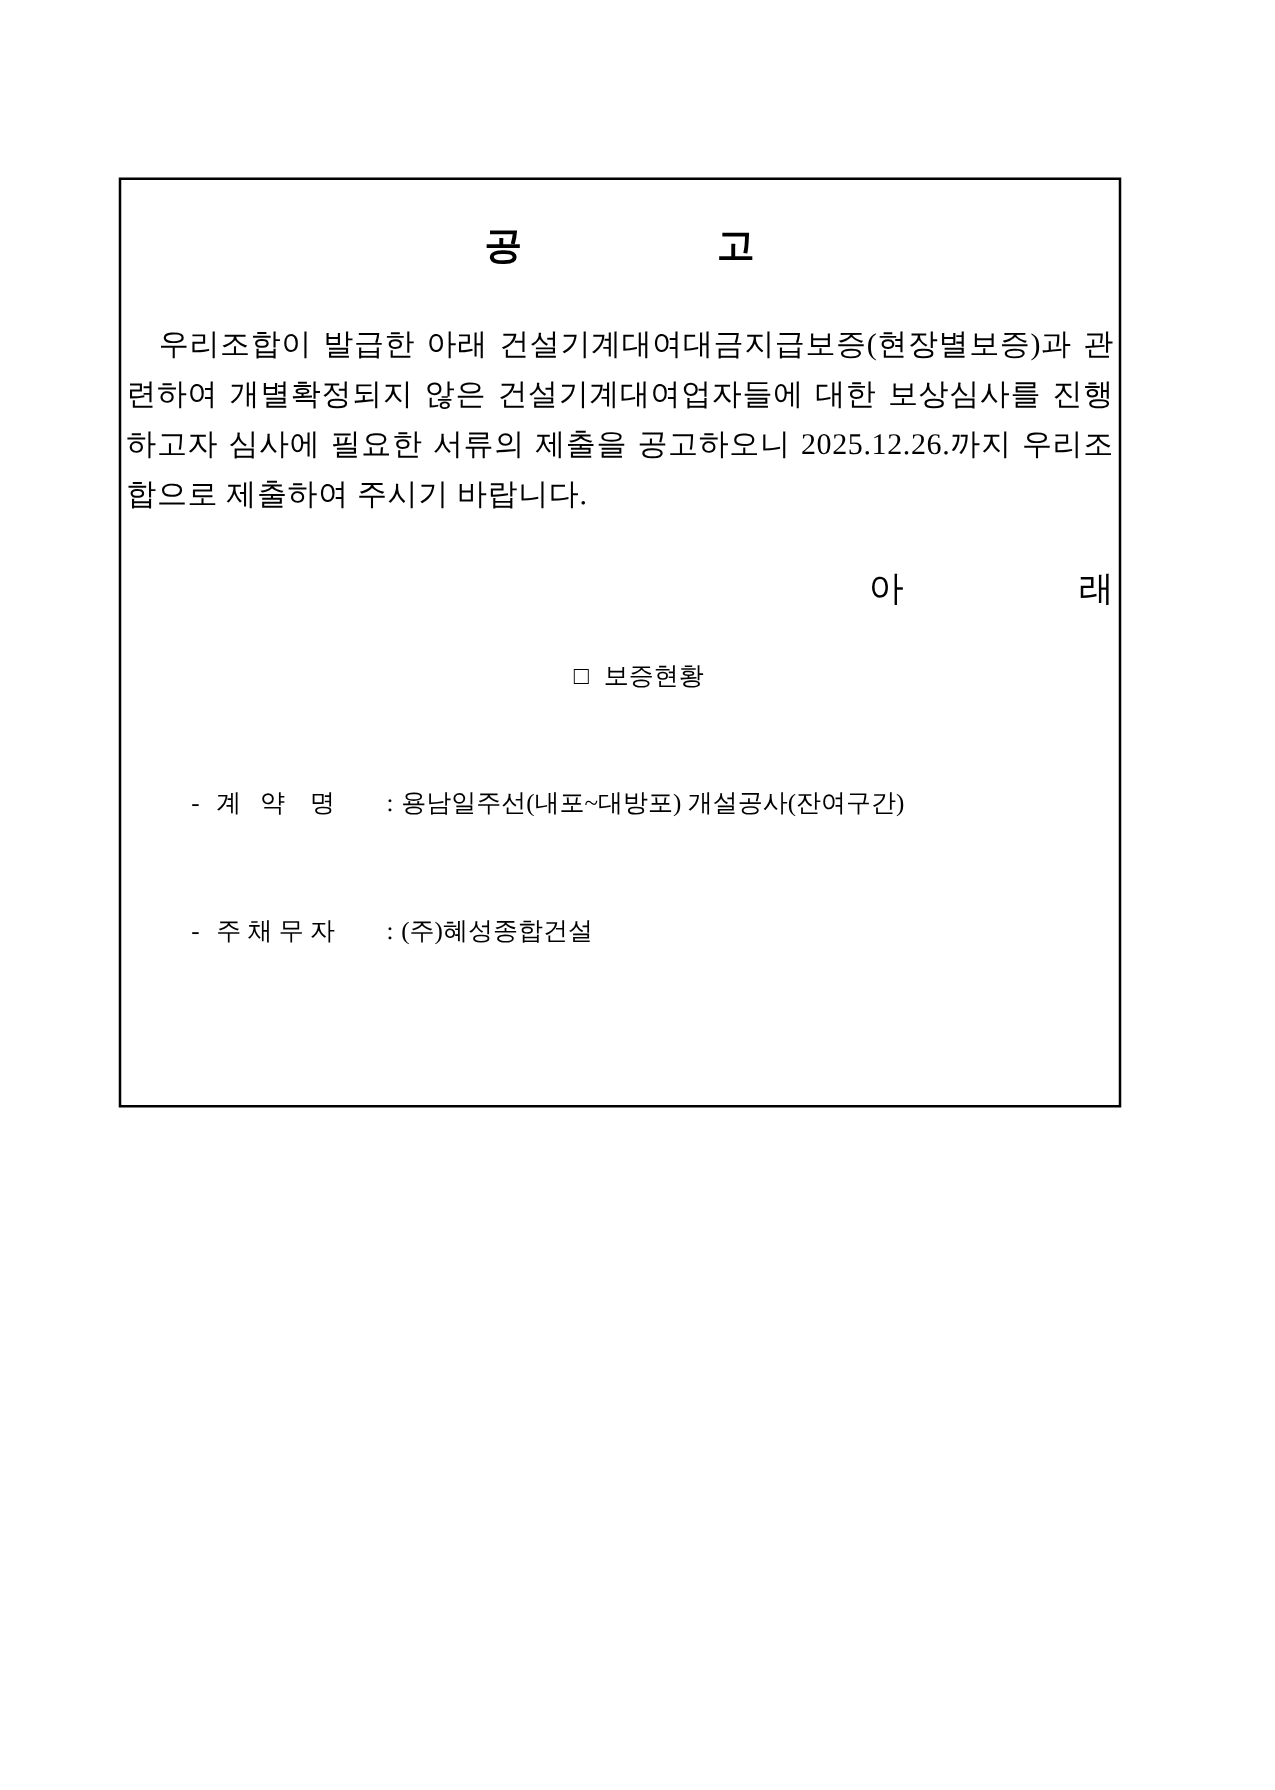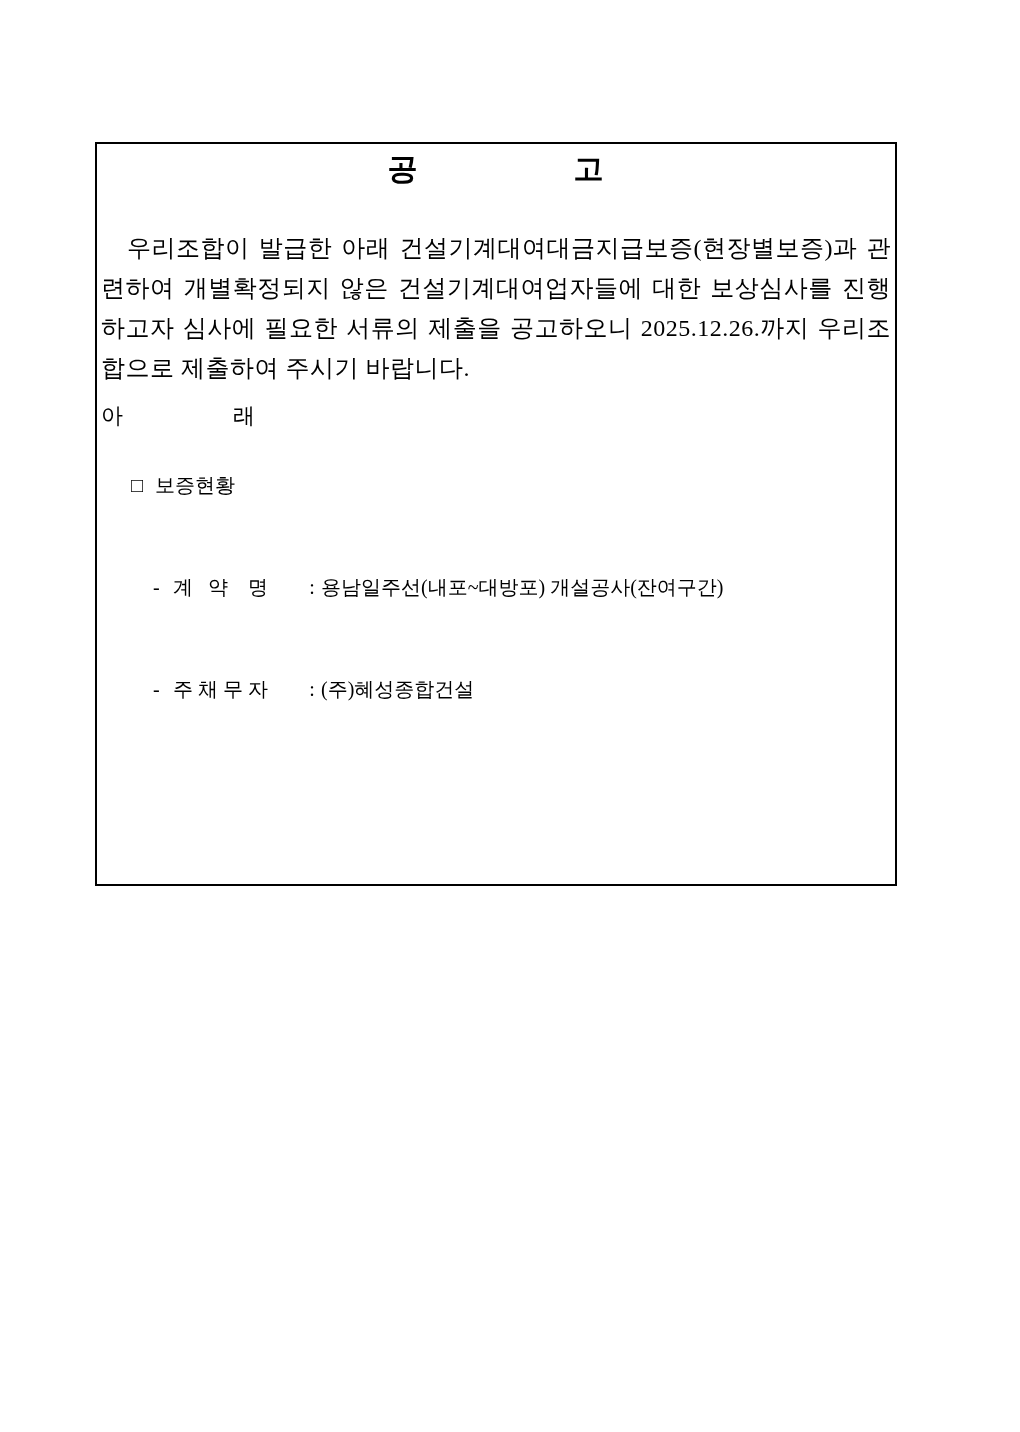--- a/index.html
+++ b/index.html
@@ -20,48 +20,49 @@
     left: 95px;
     top: 142px;
     width: 802px;
     height: 744px;
     border: 2px solid #000000;
     box-sizing: border-box;
     padding: 0 4px;
     overflow: hidden;
   }
   .doc-title {
-    margin-top: 8px;
+    margin-top: 36px;
     text-align: center;
     font-size: 30px;
     font-weight: bold;
     line-height: 34px;
     white-space: pre;
     letter-spacing: 1px;
   }
   .intro {
     margin-top: 42px;
     font-size: 24px;
     line-height: 40px;
     text-align: justify;
     text-indent: 26px;
     letter-spacing: 0.5px;
   }
   .doc-subtitle {
-    margin-top: 16px;
-    text-align: left;
-    font-size: 22px;
+    margin-top: 44px;
+    text-align: right;
+    font-size: 28px;
     line-height: 24px;
     white-space: pre;
   }
   .section-heading {
     margin-top: 6px;
     font-size: 20px;
     line-height: 34px;
     white-space: pre;
+    text-align: center;
   }
   .section-heading .marker {
     margin-right: 12px;
     font-size: 20px;
   }
   .field-row {
     font-size: 20px;
     line-height: 34px;
     padding-left: 22px;
     white-space: pre;

